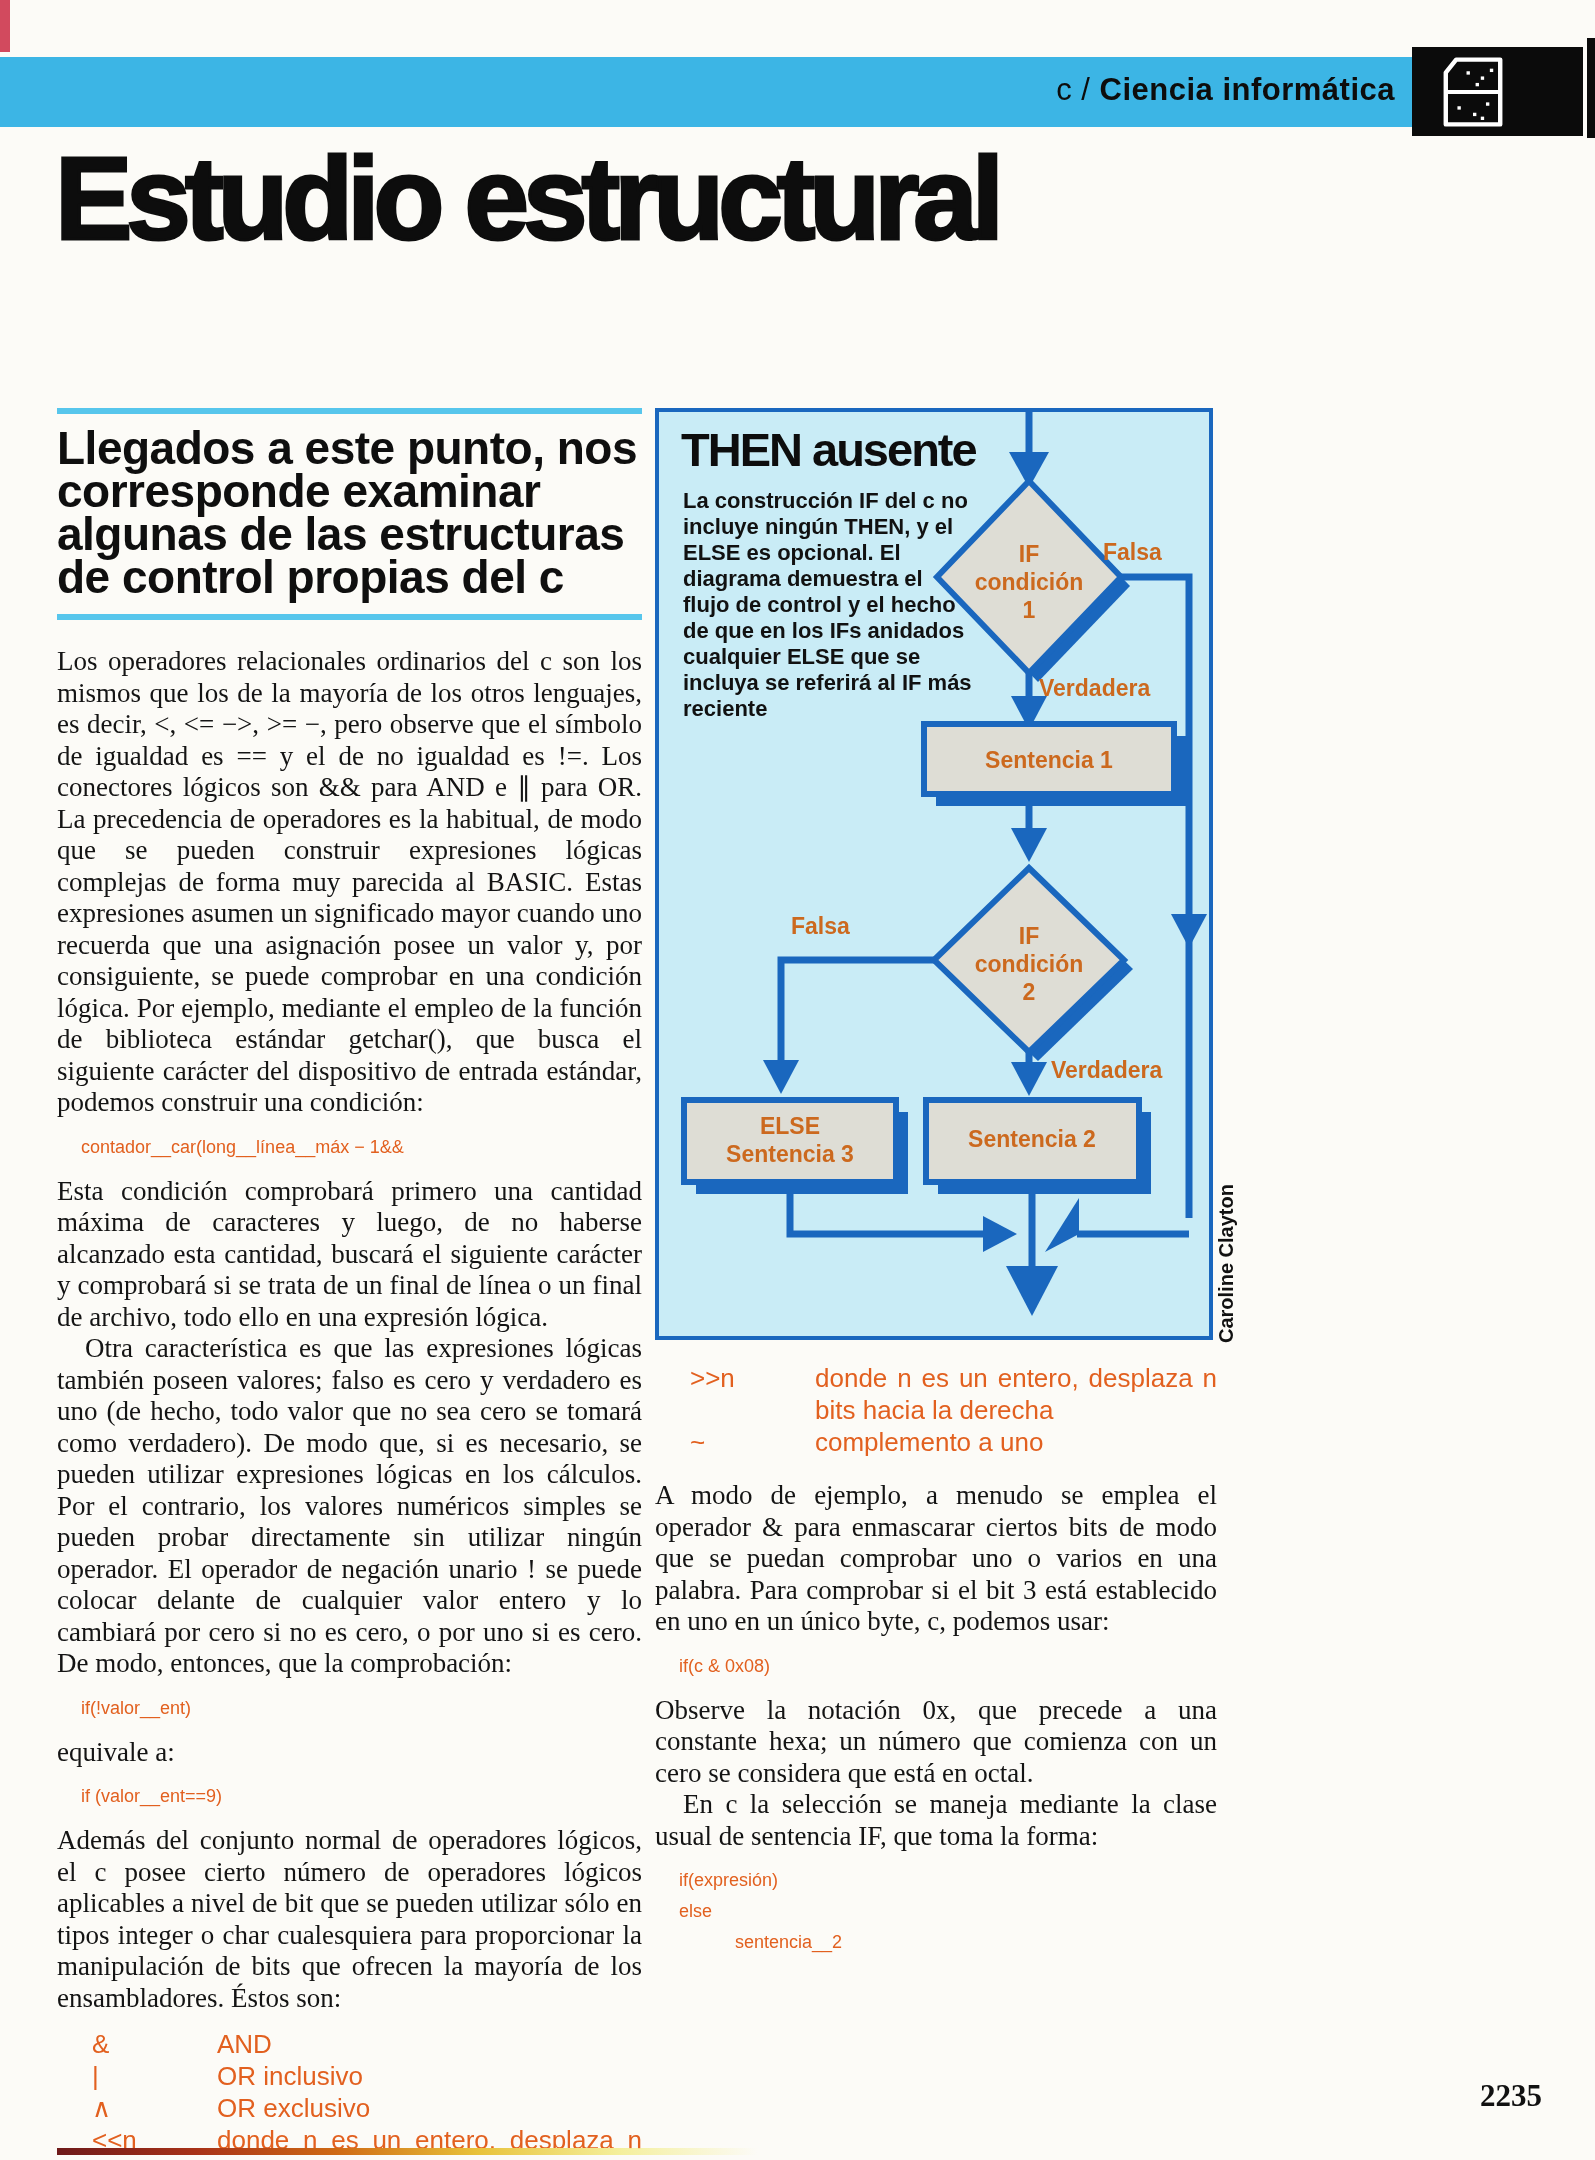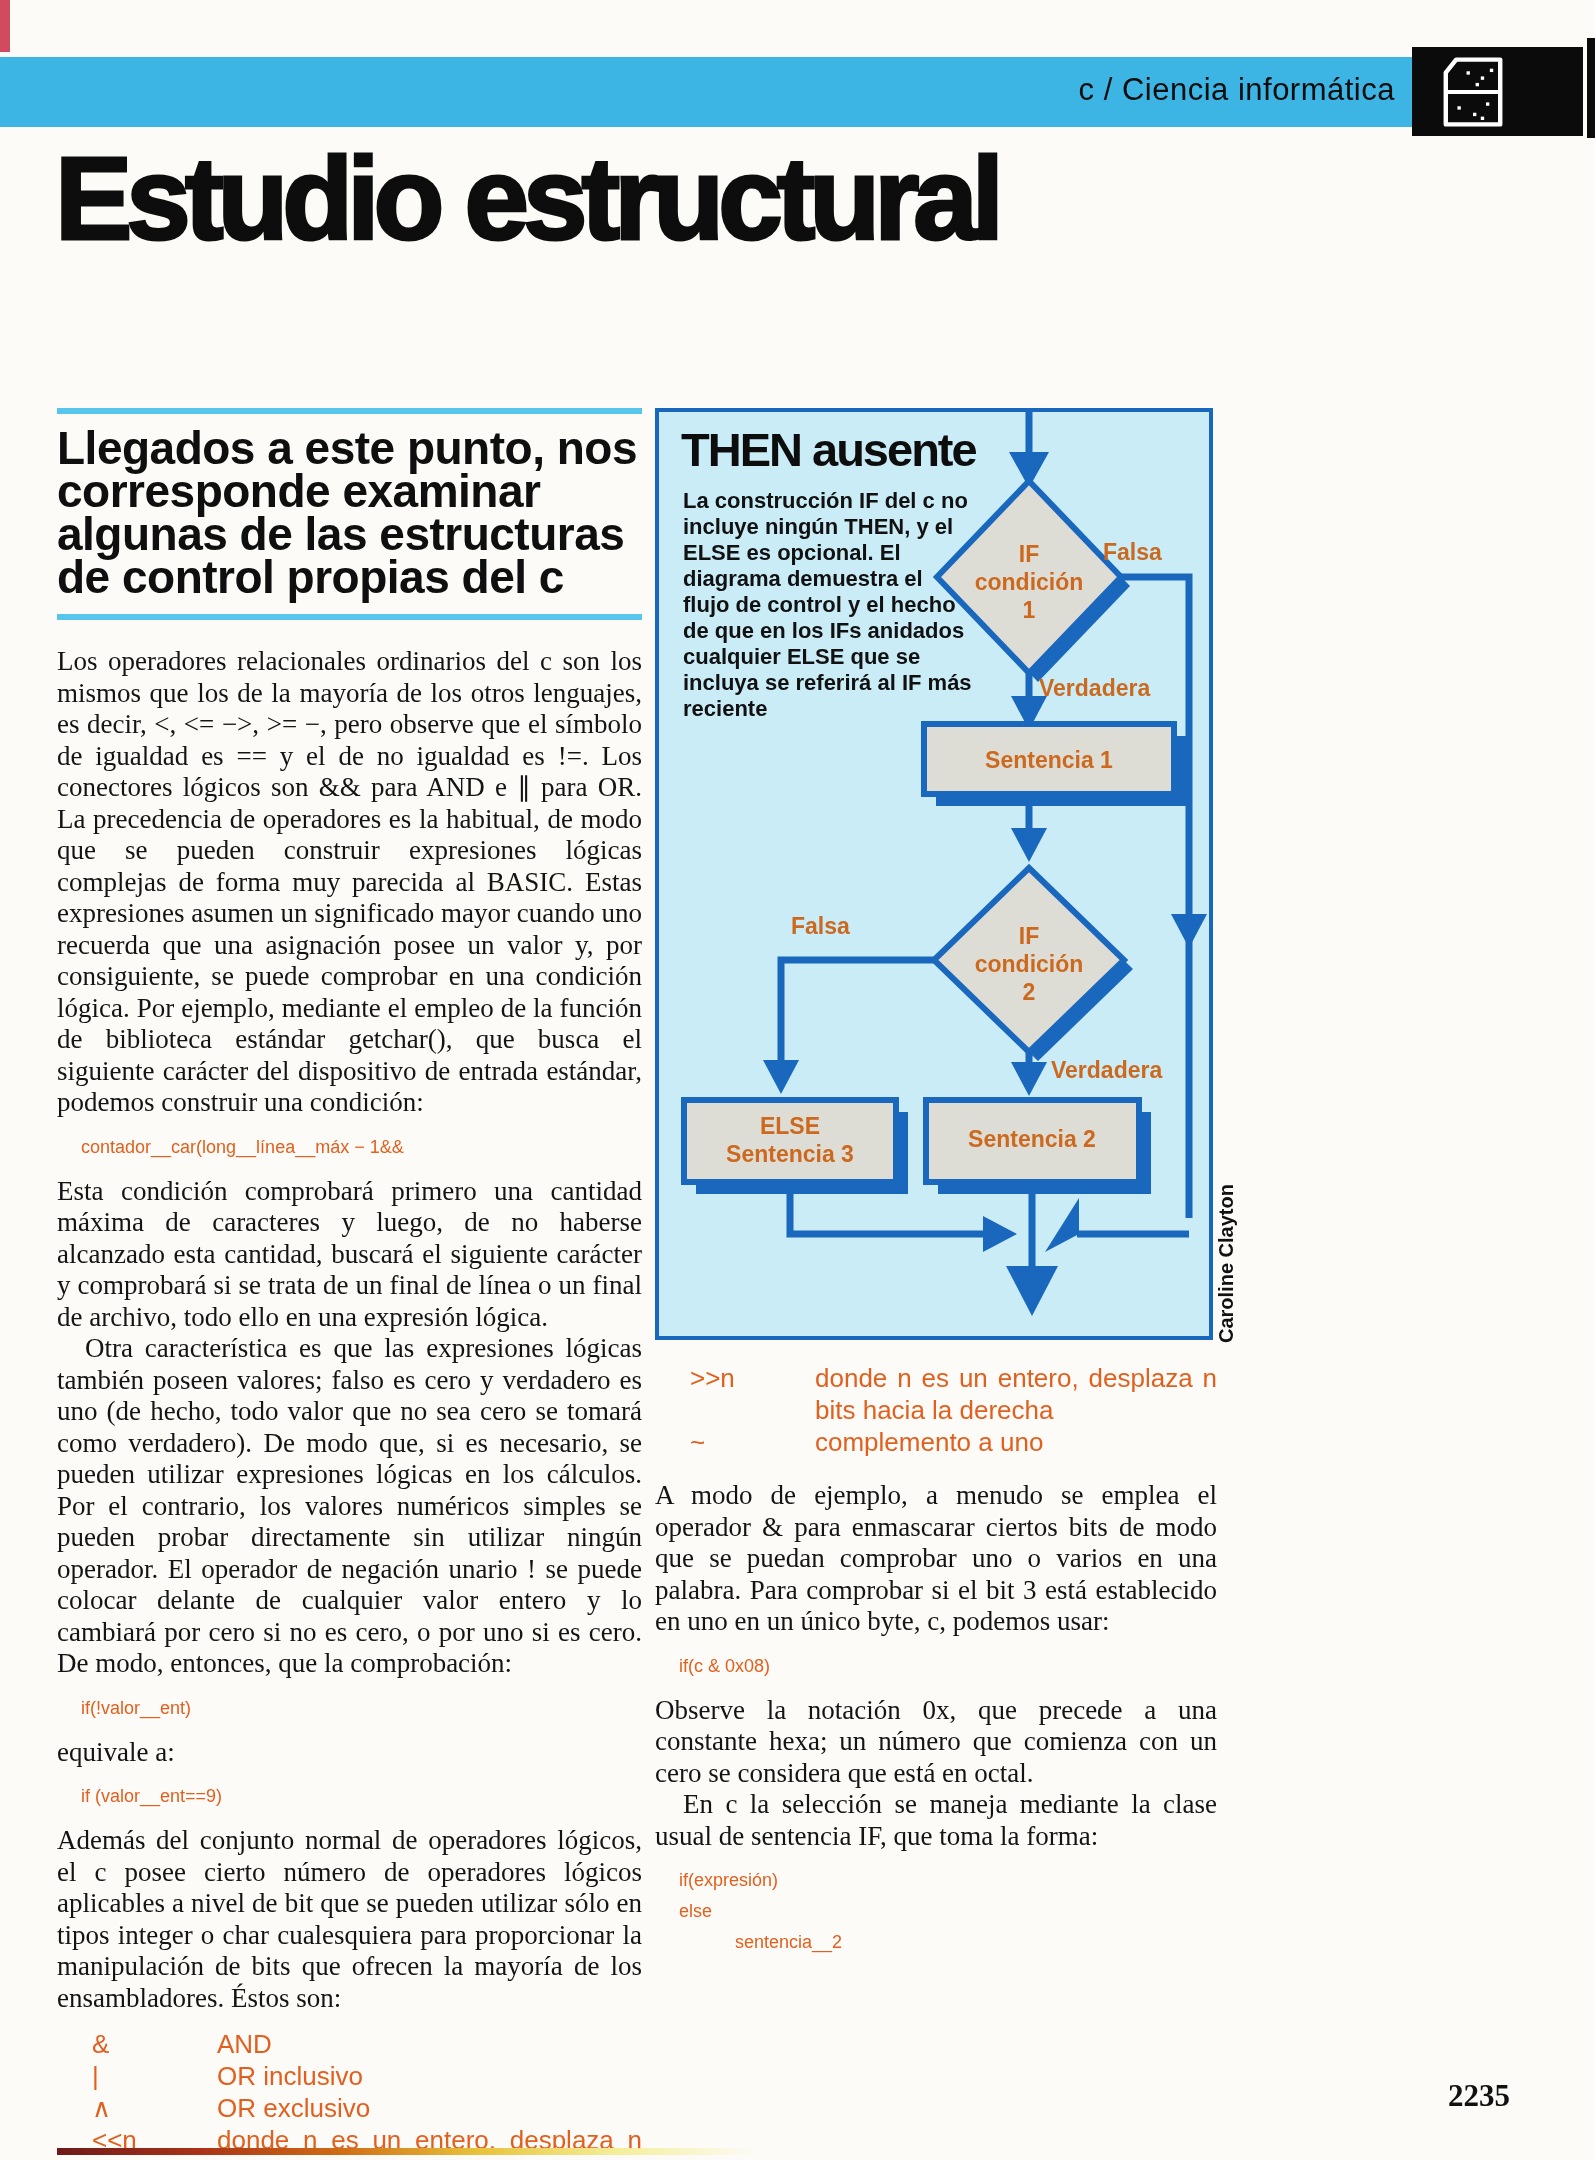--- a/index.html
+++ b/index.html
@@ -14,21 +14,21 @@
 
   
   .red-sliver { position:absolute; left:0; top:0; width:10px; height:52px; background:#d24a5e; }
   .band { position:absolute; left:0; top:57px; width:1583px; height:70px; background:#3cb5e5; }
   .band-text {
     position:absolute; right:200px; top:72px;
     font-size:31px; color:#0d0d0d; letter-spacing:0.5px;
     white-space:nowrap;
   }
   .band-text .prefix { font-weight:400; }
-  .band-text .sect { font-weight:400;margin-top:36px; }
+  .band-text .sect { font-weight:700;margin-top:36px; }
   .icon-box {
     position:absolute; left:1412px; top:47px; width:171px; height:89px;
     background:#0b0b0b; display:flex; align-items:center; justify-content:flex-start;
     padding-left:28px;
   }
   .edge-sliver { position:absolute; left:1587px; top:38px; width:8px; height:100px; background:#0b0b0b; }
 
   
   .page-title {
     position:absolute; left:55px; top:132px;
@@ -85,21 +85,21 @@
   .credit {
     position:absolute; left:560px; top:770px; height:165px;
     writing-mode:vertical-rl; transform:rotate(180deg);
     font-size:20px; font-weight:700; color:#111; white-space:nowrap;
   }
   .rc-ops { margin-top:22px; }
   .rc-body { margin-top:22px; }
 
   
   .page-number {
-    position:absolute; left:1448px; top:2078px;
+    position:absolute; left:1480px; top:2078px;
     font-family:"Liberation Serif", serif; font-weight:700; font-size:31px; color:#111;
   }
   .bottom-bar {
     position:absolute; left:57px; top:2148px; width:700px; height:7px;
     background:linear-gradient(to right,#6e1a1a,#a83218,#cf6a14,#e8c23a,#f4ef9a,rgba(255,255,255,0));
   }
 
   svg text { font-family:"Liberation Sans", sans-serif; }
   .node-label { fill:#cc691e; font-weight:700; font-size:23px; text-anchor:middle; }
   .branch-label { fill:#cc691e; font-weight:700; font-size:23px; }

